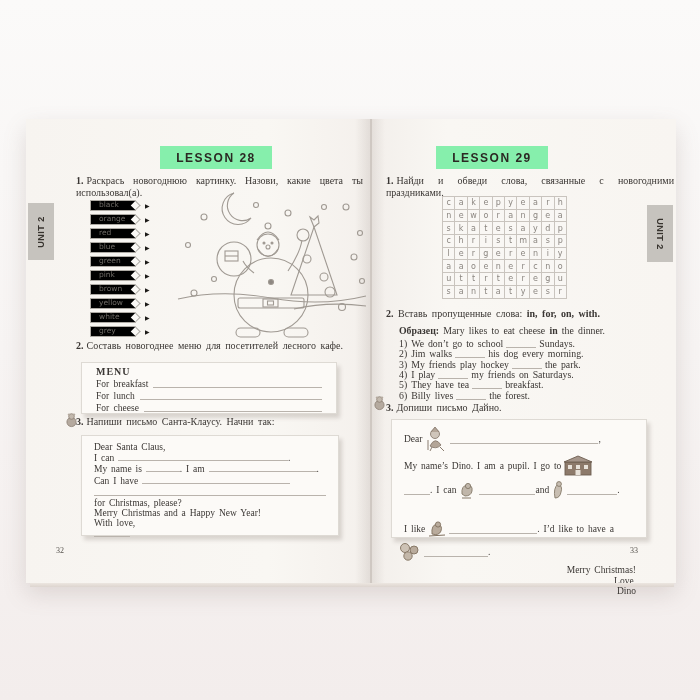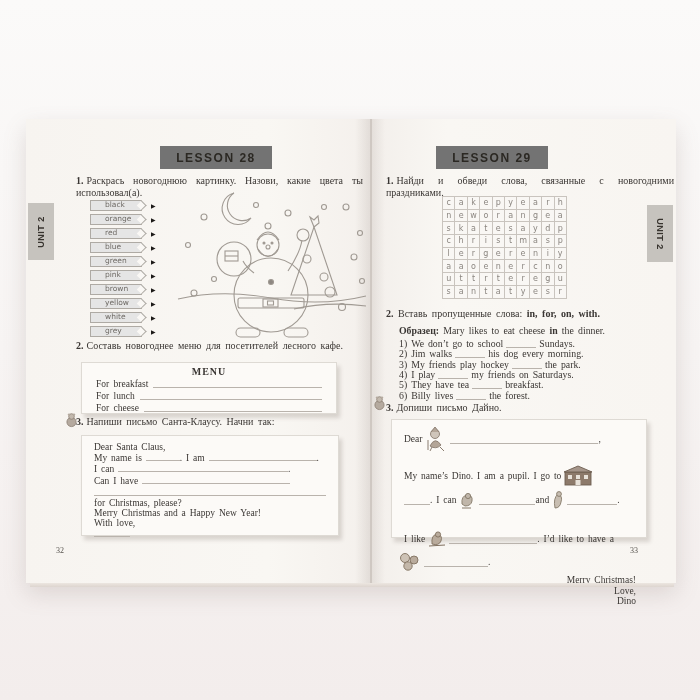--- a/index.html
+++ b/index.html
@@ -14,21 +14,21 @@
     background:linear-gradient(180deg,#ece6e0,#ddd5cf);}
   .page{position:absolute;top:0;height:100%;}
   .page-left{left:0;width:345px;background:linear-gradient(90deg,#f7f4f0 0%,#f9f7f3 70%,#f4f0ec 100%);}
   .page-right{left:345px;width:305px;background:linear-gradient(90deg,#f3efeb 0%,#f9f7f3 25%,#f8f5f1 100%);}
   .page-left::after{content:'';position:absolute;right:0;top:0;bottom:0;width:16px;
     background:linear-gradient(90deg,transparent,rgba(110,95,85,0.14));}
   .page-right::before{content:'';position:absolute;left:0;top:0;bottom:0;width:14px;
     background:linear-gradient(270deg,transparent,rgba(110,95,85,0.12));}
   .spine{position:absolute;left:344px;top:0;bottom:0;width:2px;background:#cfc8c2;}
 
-  .lesson-bar{position:absolute;height:23px;width:112px;background:#737373;
+  .lesson-bar{position:absolute;height:23px;width:112px;background:#86efac;
     display:flex;align-items:center;justify-content:center;
     font-family:"Liberation Sans",sans-serif;font-weight:bold;font-size:12px;
     letter-spacing:1.5px;color:#2b2823;}
   .bar-left{left:134px;top:27px;}
   .bar-right{left:410px;top:27px;}
 
   .unit-tab{position:absolute;width:26px;height:57px;background:#c6c3be;
     display:flex;align-items:center;justify-content:center;}
   .unit-tab span{font-family:"Liberation Sans",sans-serif;font-weight:bold;font-size:9px;
     letter-spacing:0.5px;color:#38342f;white-space:nowrap;}
@@ -41,36 +41,36 @@
   .task .tnum{font-weight:bold;margin-right:3px;}
   .t1-left{left:50px;top:56px;width:287px;}
   .t2-left{left:50px;top:221px;width:287px;}
   .t3-left{left:50px;top:297px;width:287px;}
   .t1-right{left:360px;top:56px;width:288px;}
   .t3-right{left:360px;top:283px;width:288px;}
 
   
   .clist{position:absolute;left:64px;top:79px;}
   .crow{display:flex;align-items:center;height:14px;}
-  .cbox{position:relative;width:36px;height:9px;border:1px solid #aeaaa4;background:#e5e5e5;
-    display:flex;align-items:center;padding-left:14px;}
+  .cbox{position:relative;width:36px;height:9px;border:1px solid #aeaaa4;background:#000000;
+    display:flex;align-items:center;padding-left:8px;}
   .cbox::after{content:'';position:absolute;right:-4.2px;top:1.1px;width:6.4px;height:6.4px;
     border-top:1px solid #aeaaa4;border-right:1px solid #aeaaa4;transform:rotate(45deg);
     background:#faf8f5;}
   .ctext{font-family:"DejaVu Sans",sans-serif;font-size:7.5px;color:#6e6a65;line-height:8px;}
   .carrow{font-size:6px;color:#1c1a18;margin-left:9px;}
 
   
   .santa-pic{position:absolute;left:150px;top:68px;}
 
   
   .wbox{position:absolute;background:#fcfaf7;border:1px solid #dedad4;
     box-shadow:2.5px 3.5px 4px rgba(95,82,70,0.20);}
   .menu-box{left:55px;top:243px;width:256px;height:52px;padding:3px 14px 0 14px;box-sizing:border-box;}
-  .menu-title{text-align:center;font-weight:bold;font-size:10px;letter-spacing:1px;}
+  .menu-title{text-align:left;font-weight:bold;font-size:10px;letter-spacing:1px;}
   .menu-row{display:flex;align-items:flex-end;font-size:9.5px;height:12px;word-spacing:2px;}
   .menu-row .fill{flex:1;border-bottom:1px solid #b9b3ac;margin-left:5px;margin-bottom:1px;}
   .letter-left{left:55px;top:316px;width:258px;height:101px;padding:6px 12px 0 12px;box-sizing:border-box;
     font-size:9.5px;line-height:10.2px;word-spacing:1.5px;}
   .letter-right{left:365px;top:300px;width:256px;height:119px;padding:6px 10px 0 12px;box-sizing:border-box;
     font-size:9.5px;line-height:10.5px;word-spacing:1.5px;}
 
   .blank{display:inline-block;border-bottom:1px solid #b9b3ac;height:8px;vertical-align:baseline;}
   .b34{width:34px;} .b110{width:108px;} .b170{width:170px;} .b150{width:148px;}
   .bfull{display:block;width:100%;height:9px;border-bottom:1px solid #b9b3ac;}
@@ -268,27 +268,27 @@
       <circle cx="10" cy="2.6" r="1.2" fill="#b5aa9f"></circle>
   </svg>
 
   <div class="task t3-left">
     <span class="tnum">3.</span><span>Напиши письмо Санта-Клаусу. Начни так:</span>
   </div>
 
   <div class="wbox letter-left">
     <div>Dear Santa Claus,</div>
     <div>
+      <span>I can</span>
+      <span class="blank b170"></span><span>.</span>
+    </div>
+    <div>
       <span>My name is</span>
       <span class="blank b34"></span><span>. I am</span>
       <span class="blank b110"></span><span>.</span>
-    </div>
-    <div>
-      <span>I can</span>
-      <span class="blank b170"></span><span>.</span>
     </div>
     <div>
       <span>Can I have</span>
       <span class="blank b150"></span>
     </div>
     <div class="bfull"></div>
     <div style="margin-top:2px">for Christmas, please?</div>
     <div>Merry Christmas and a Happy New Year!</div>
     <div>With love,</div>
     <span class="blank b36"></span>
@@ -456,21 +456,21 @@
       <svg class="inl-icon" width="24" height="26" viewBox="0 0 24 26">
         <circle cx="11" cy="8" r="4.5" fill="#cfc5ba" stroke="#8a7d70" stroke-width="0.9"></circle>
         <path d="M7,6 L11,1 L15,6" fill="#b3a597" stroke="#8a7d70" stroke-width="0.9"></path>
         <path d="M6,20 Q11,10 17,19 Q12,24 6,20" fill="#b3a597" stroke="#8a7d70" stroke-width="0.9"></path>
         <line x1="4" y1="14" x2="4" y2="24" stroke="#8a7d70" stroke-width="1"></line>
         <path d="M16,21 L20,25 M8,21 L6,25" stroke="#8a7d70" stroke-width="1"></path>
       </svg>
       <span class="blank b150"></span>
       <span>,</span>
     </div>
-    <div class="lr-row" style="margin-top:13px">
+    <div class="lr-row" style="margin-top:3px">
       <span>My name’s Dino. I am a pupil. I go to</span>
       <svg class="inl-icon" width="30" height="22" viewBox="0 0 30 22">
         <rect x="2" y="7" width="26" height="13" fill="#8d7a6b" stroke="#6d5d50" stroke-width="0.9"></rect>
         <path d="M1,7 L15,1 L29,7 Z" fill="#a5958a" stroke="#6d5d50" stroke-width="0.9"></path>
         <rect x="5" y="10" width="4" height="4" fill="#e8e2da"></rect>
           <rect x="13" y="10" width="4" height="4" fill="#e8e2da"></rect>
         <rect x="21" y="10" width="4" height="4" fill="#e8e2da"></rect>
           <rect x="12.5" y="15" width="5" height="5" fill="#e8e2da"></rect>
       </svg>
     </div>

